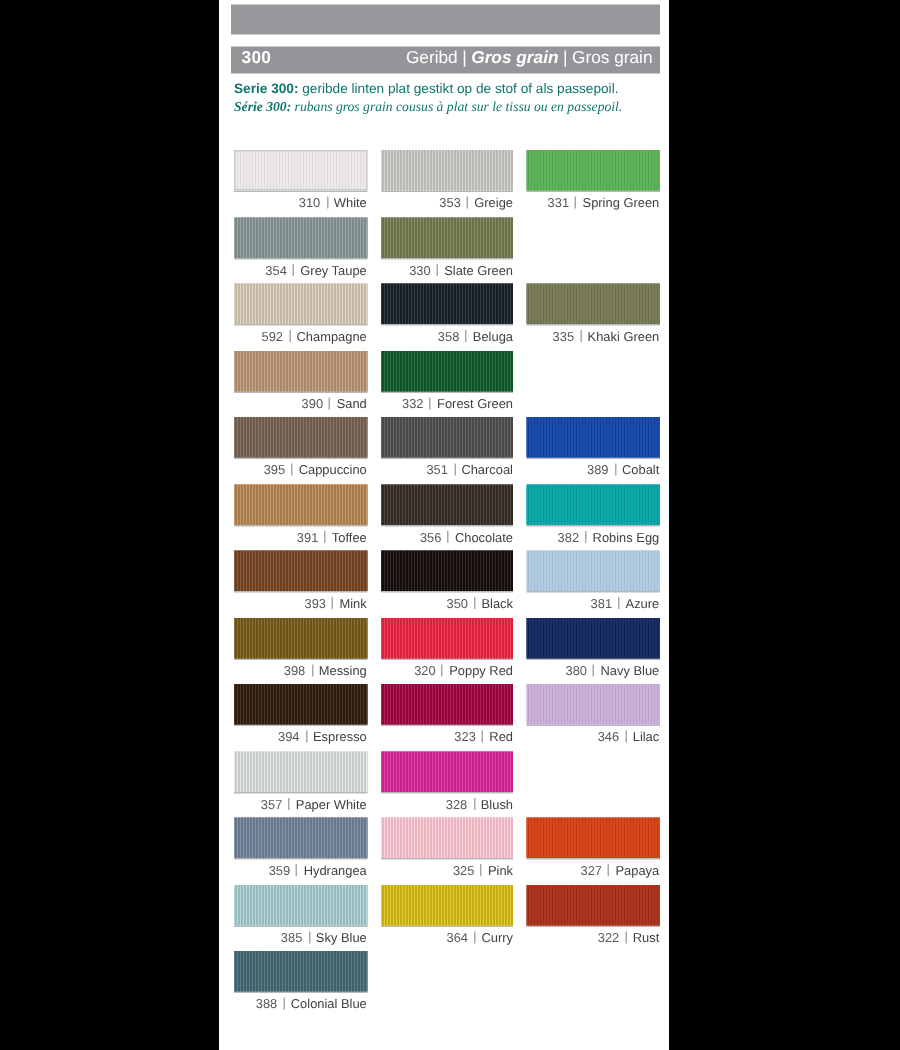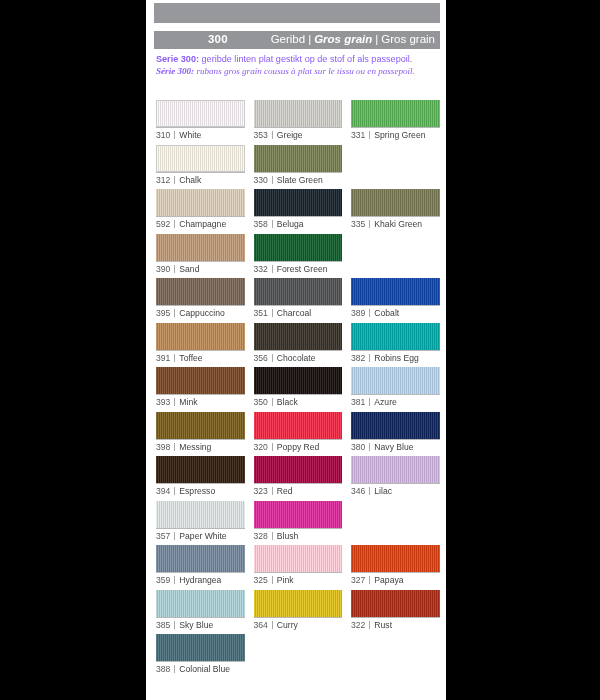--- a/index.html
+++ b/index.html
@@ -47,39 +47,38 @@
     display: flex;
     align-items: center;
     box-sizing: border-box;
     padding: 0 5px 0 7px;
   }
   #series-header .series-num {
     font-size: 11.5px;
     font-weight: bold;
     letter-spacing: .2px;
     line-height: 1;
-    margin-left: 47px;
   }
   #series-header .series-names {
     margin-left: auto;
     font-size: 11.5px;
     line-height: 1;
     white-space: nowrap;
   }
   #series-header .nm { font-weight: 400; }
   #series-header .nm-it { font-style: italic; font-weight: 600; }
   #series-header .sep { padding: 0 3px; font-weight: 400; }
 
   
   #description {
     position: absolute;
     left: 10px;
     top: 53px;
     width: 284px;
-    color: #8b5cf6;
+    color: #0f766e;
   }
   #description .desc-line {
     font-size: 9.1px;
     line-height: 12.3px;
     white-space: nowrap;
   }
   #description .desc-line .lbl { font-weight: bold; }
   #description .desc-line.it,
   #description .desc-line.it .lbl { font-style: italic; font-family: Liberation Serif, serif; }
 
@@ -105,21 +104,21 @@
     position: relative;
     background-repeat: repeat;
     background-size: 2px 100%;
   }
   .swatch-chip.bordered {
     border: 1px solid #c9c9c9;
   }
   .swatch-label {
     border-top: 1px solid #b6b8ba;
     padding-top: 1px;
-    text-align: left;
+    text-align: right;
     font-size: 8.6px;
     line-height: 12px;
     color: #3f3f3f;
     white-space: nowrap;
   }
   .swatch-label .code {
     color: #58595b;
   }
   .swatch-label .bar {
     display: inline-block;
@@ -162,22 +161,22 @@
           <div class="swatch-chip" style="background-color: rgb(201, 200, 195); background-image: linear-gradient(90deg, rgb(215, 214, 209) 0px, rgb(215, 214, 209) 1px, rgb(185, 184, 179) 1px, rgb(185, 184, 179) 2px);"></div>
           <div class="swatch-label"><span class="code">353</span><span class="bar"></span><span class="name">Greige</span></div>
         </div>
         <div class="swatch-cell">
           <div class="swatch-chip" style="background-color: rgb(99, 180, 95); background-image: linear-gradient(90deg, rgb(113, 194, 109) 0px, rgb(113, 194, 109) 1px, rgb(83, 164, 79) 1px, rgb(83, 164, 79) 2px);"></div>
           <div class="swatch-label"><span class="code">331</span><span class="bar"></span><span class="name">Spring Green</span></div>
         </div>
       </div>
       <div class="swatch-row">
         <div class="swatch-cell">
-          <div class="swatch-chip bordered" style="background-color: rgb(240, 235, 223); background-image: linear-gradient(90deg, rgb(254, 249, 237) 0px, rgb(254, 249, 237) 1px, rgb(224, 219, 207) 1px, rgb(224, 219, 207) 2px);"></div>
-          <div class="swatch-label"><span class="code">312</span><span class="bar"></span><span class="name">Chalk</span></div>
+          <div class="swatch-chip" style="background-color: rgb(139, 154, 153); background-image: linear-gradient(90deg, rgb(153, 168, 167) 0px, rgb(153, 168, 167) 1px, rgb(123, 138, 137) 1px, rgb(123, 138, 137) 2px);"></div>
+          <div class="swatch-label"><span class="code">354</span><span class="bar"></span><span class="name">Grey Taupe</span></div>
         </div>
         <div class="swatch-cell">
           <div class="swatch-chip" style="background-color: rgb(122, 128, 88); background-image: linear-gradient(90deg, rgb(136, 142, 102) 0px, rgb(136, 142, 102) 1px, rgb(106, 112, 72) 1px, rgb(106, 112, 72) 2px);"></div>
           <div class="swatch-label"><span class="code">330</span><span class="bar"></span><span class="name">Slate Green</span></div>
         </div>
       </div>
       <div class="swatch-row">
         <div class="swatch-cell">
           <div class="swatch-chip" style="background-color: rgb(211, 200, 182); background-image: linear-gradient(90deg, rgb(225, 214, 196) 0px, rgb(225, 214, 196) 1px, rgb(195, 184, 166) 1px, rgb(195, 184, 166) 2px);"></div>
           <div class="swatch-label"><span class="code">592</span><span class="bar"></span><span class="name">Champagne</span></div>

